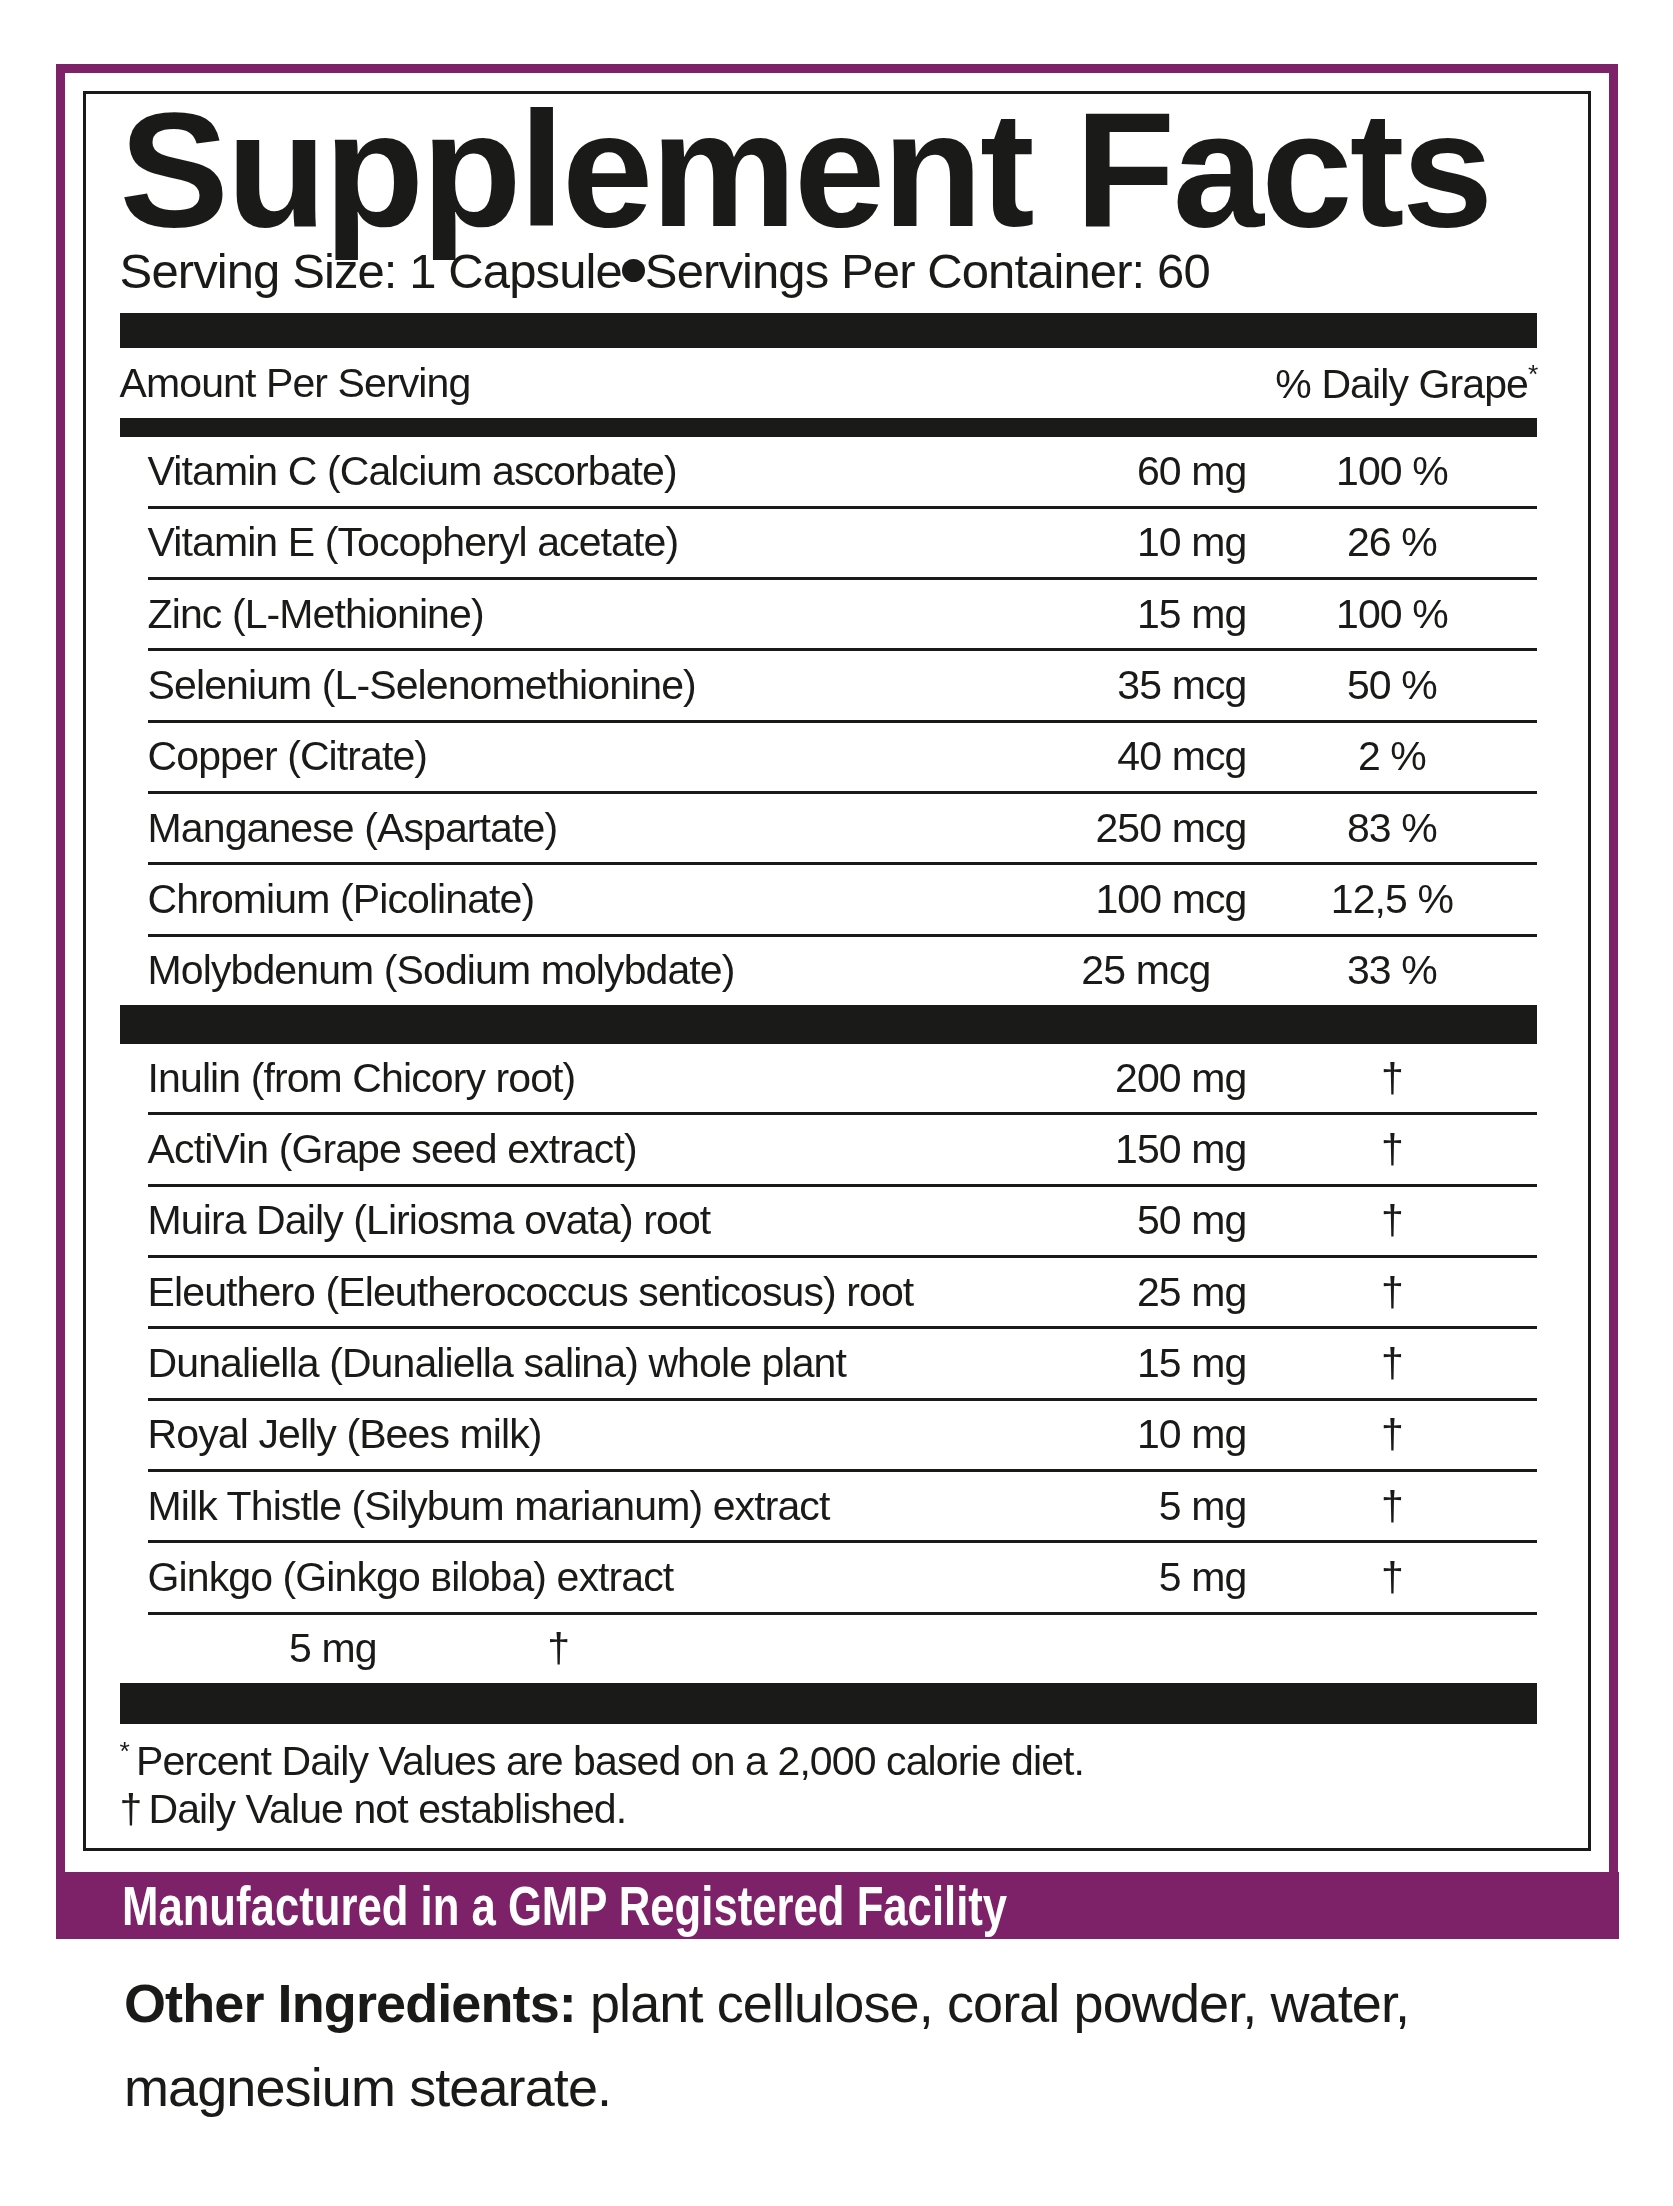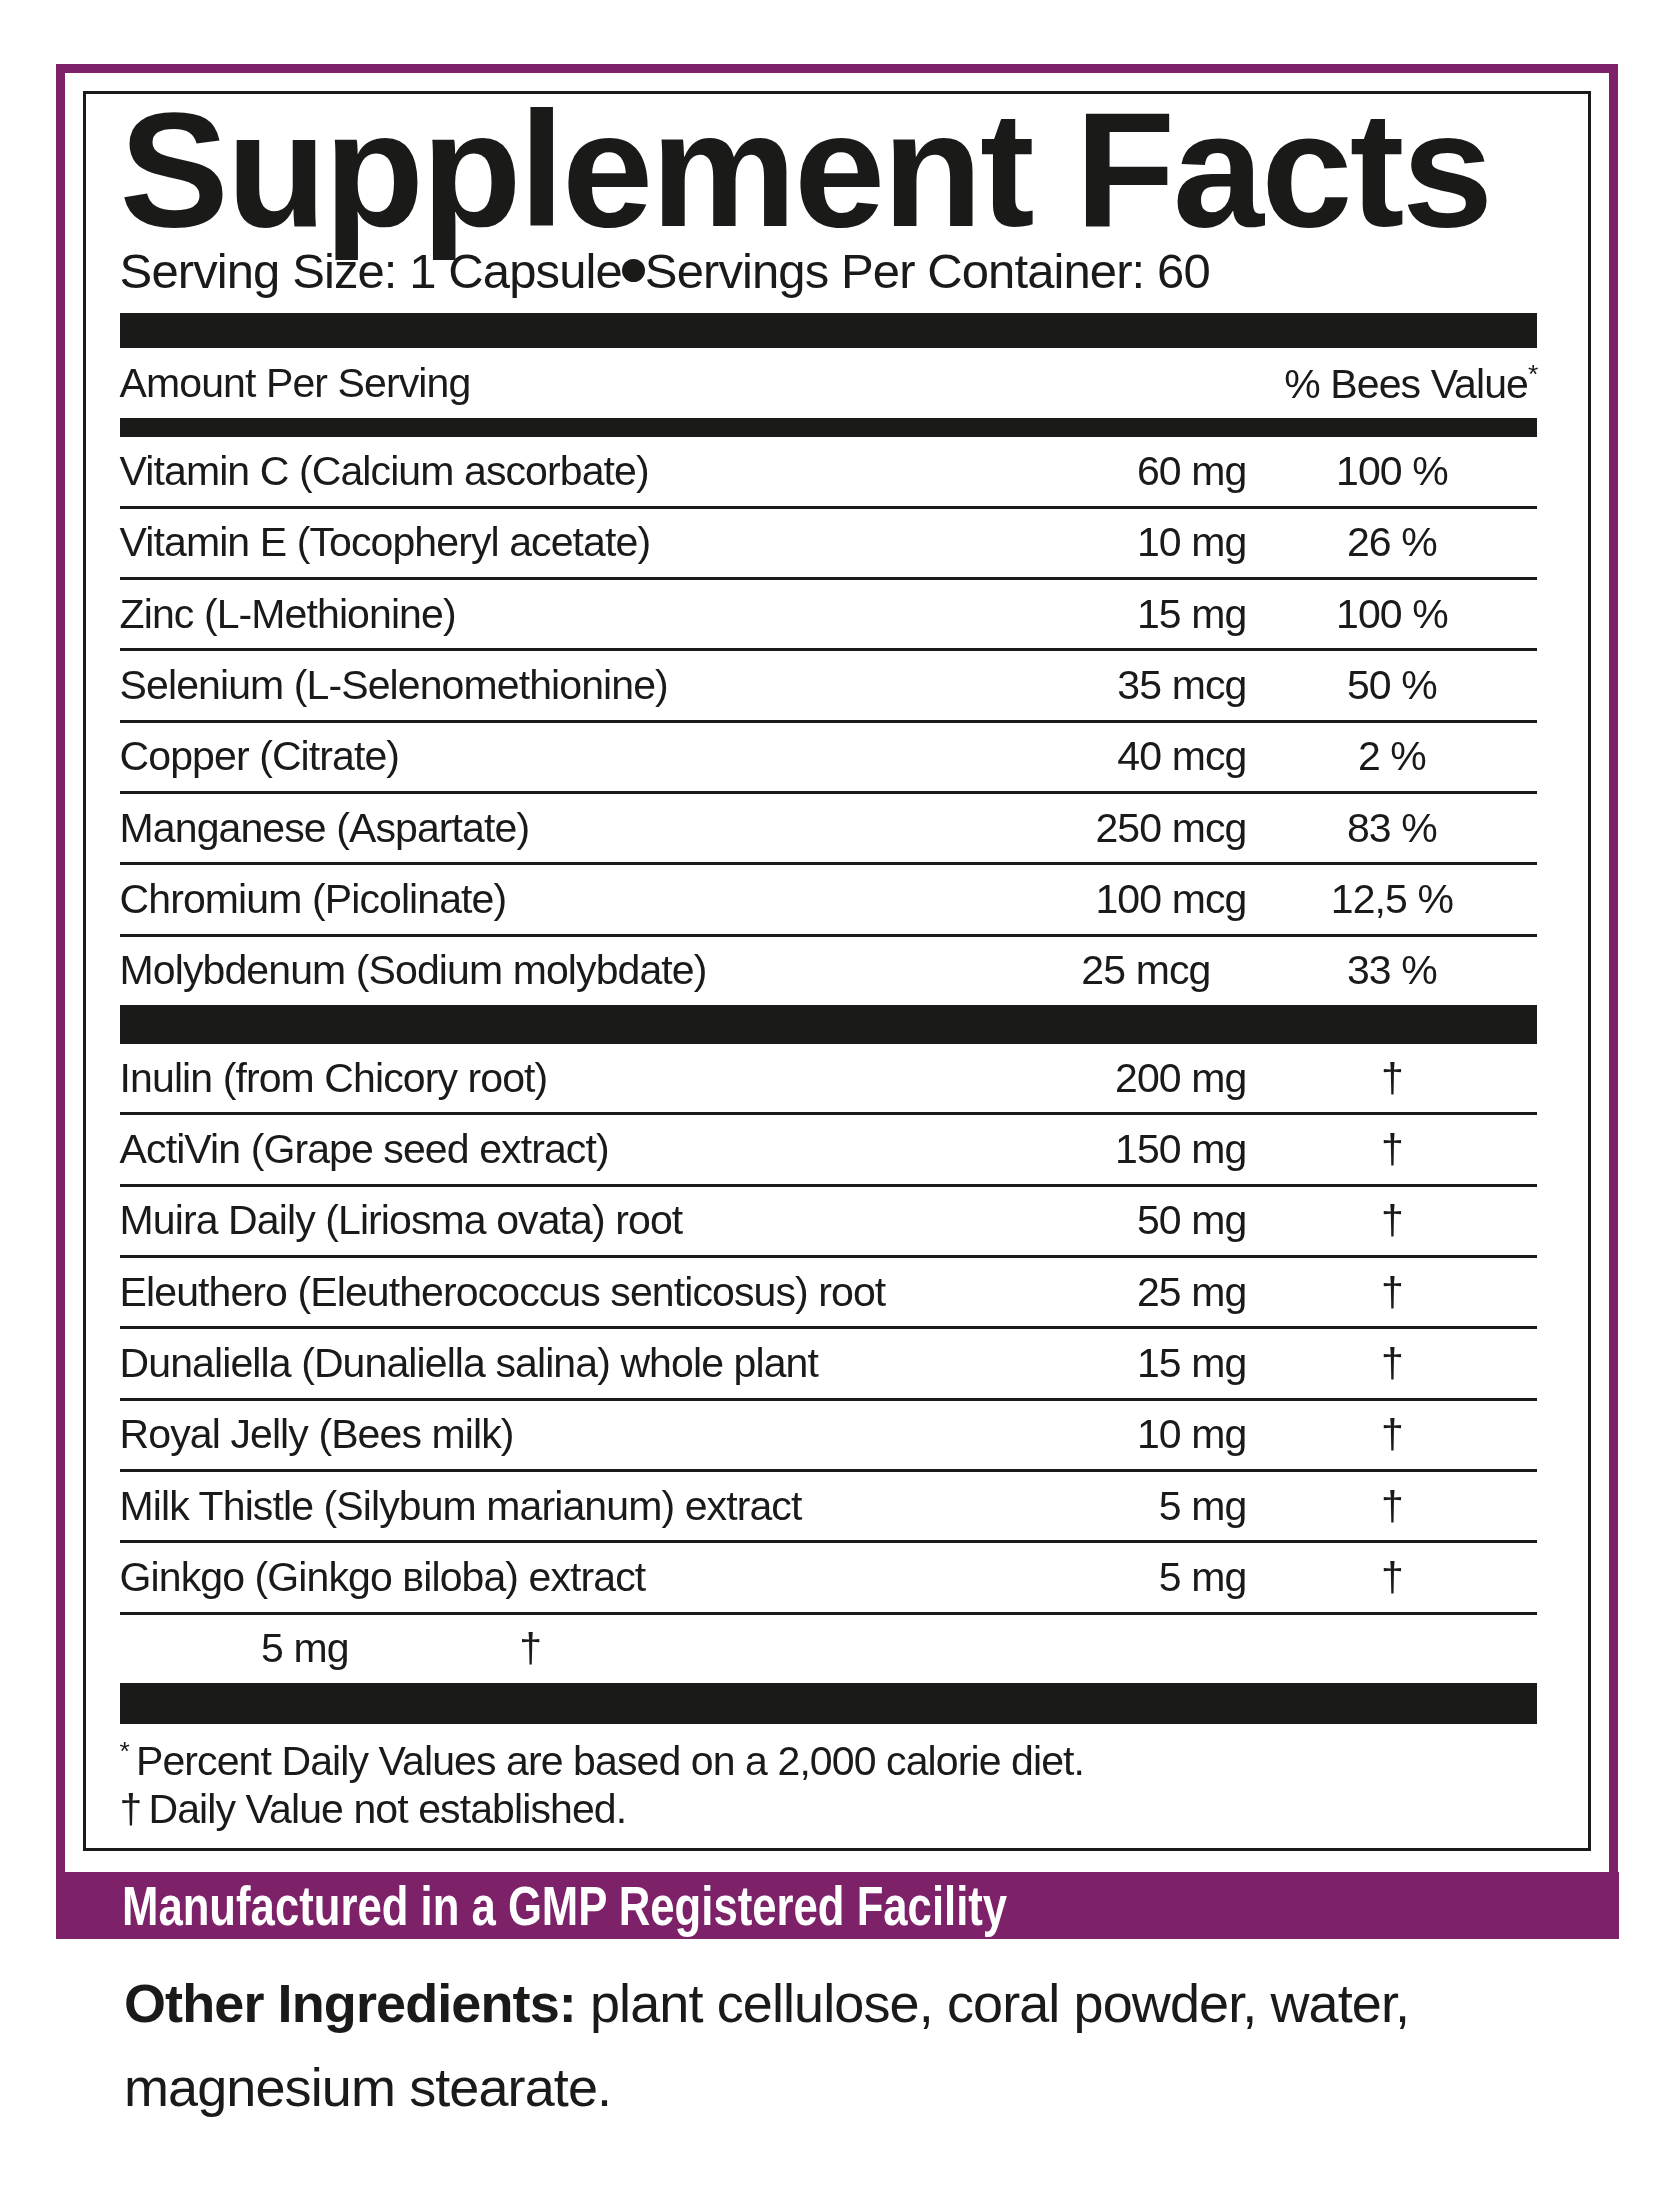--- a/index.html
+++ b/index.html
@@ -44,21 +44,21 @@
 
   .header-row{
     display:flex;justify-content:space-between;align-items:baseline;
     padding:10.6px 0;font-size:41px;letter-spacing:-0.9px;line-height:1.15;
   }
   .header-row sup{font-size:26.5px;}
 
   .row{
     display:flex;align-items:center;
     padding:10.6px 0;border-bottom:3.5px solid var(--ink);
-    font-size:41px;letter-spacing:-0.9px;line-height:1.15;
+    font-size:41px;letter-spacing:-0.9px;line-height:1.15;margin-left:28px;
   }
   .rows .row:last-child{border-bottom:none;gap:36px;}
   .col-name{flex:1;text-align:left;}
   .col-amount{width:229px;text-align:right;white-space:nowrap;}
   .col-dv{width:291px;text-align:center;white-space:nowrap;}
 
   .footnotes{margin-top:12.4px;font-size:41px;letter-spacing:-0.9px;line-height:1.18;}
   .footnotes .fn{display:block;}
   .footnotes sup{font-size:26.5px;}
   .fn-mark{margin-right:7px;}
@@ -96,21 +96,21 @@
       <div class="serving-row">
         <span>Serving Size: 1 Capsule</span>
         <span class="bullet-dot"></span>
         <span>Servings Per Container: 60</span>
       </div>
 
       <div class="bar bar-top"></div>
 
       <div class="header-row">
         <span>Amount Per Serving</span>
-        <span><span>% Bees Value</span><sup>*</sup></span>
+        <span><span>% Daily Grape</span><sup>*</sup></span>
       </div>
 
       <div class="bar bar-thin"></div>
 
       <div class="rows">
         <div class="row">
           <span class="col-name">Vitamin C (Calcium ascorbate)</span>
           <span class="col-amount">60 mg</span>
           <span class="col-dv">100 %</span>
         </div>

